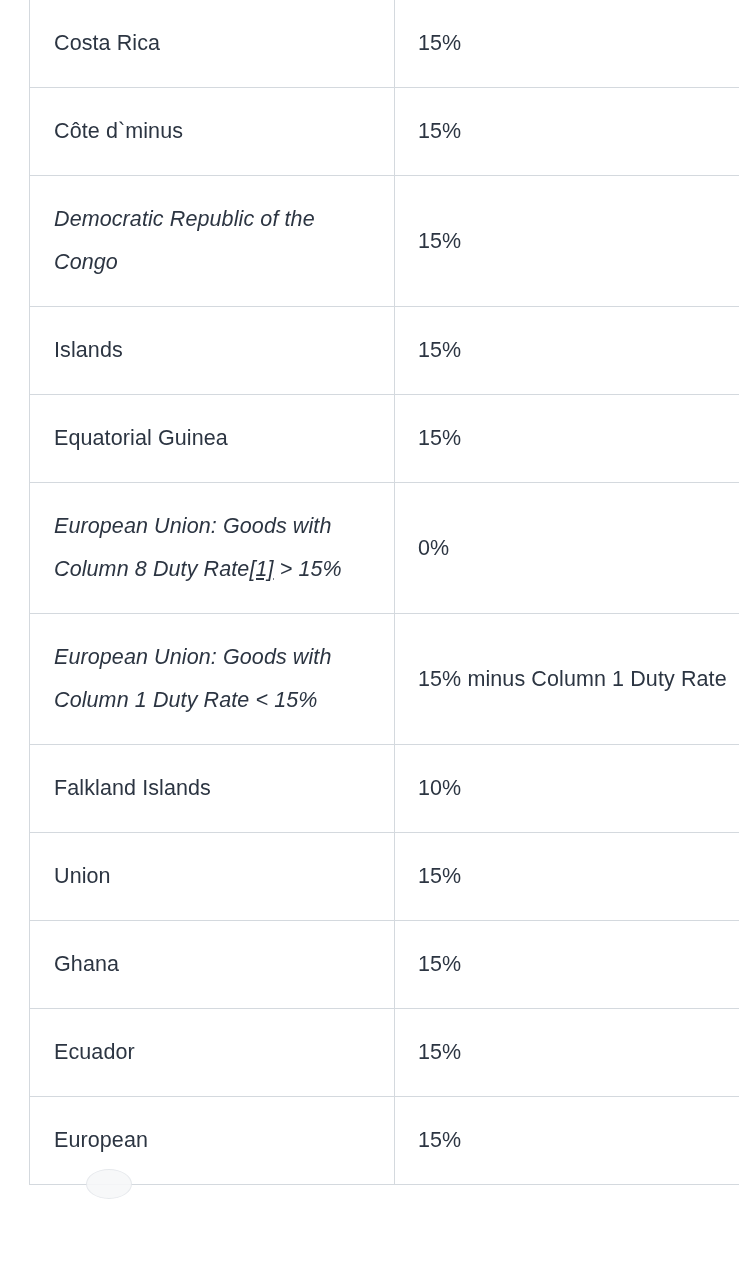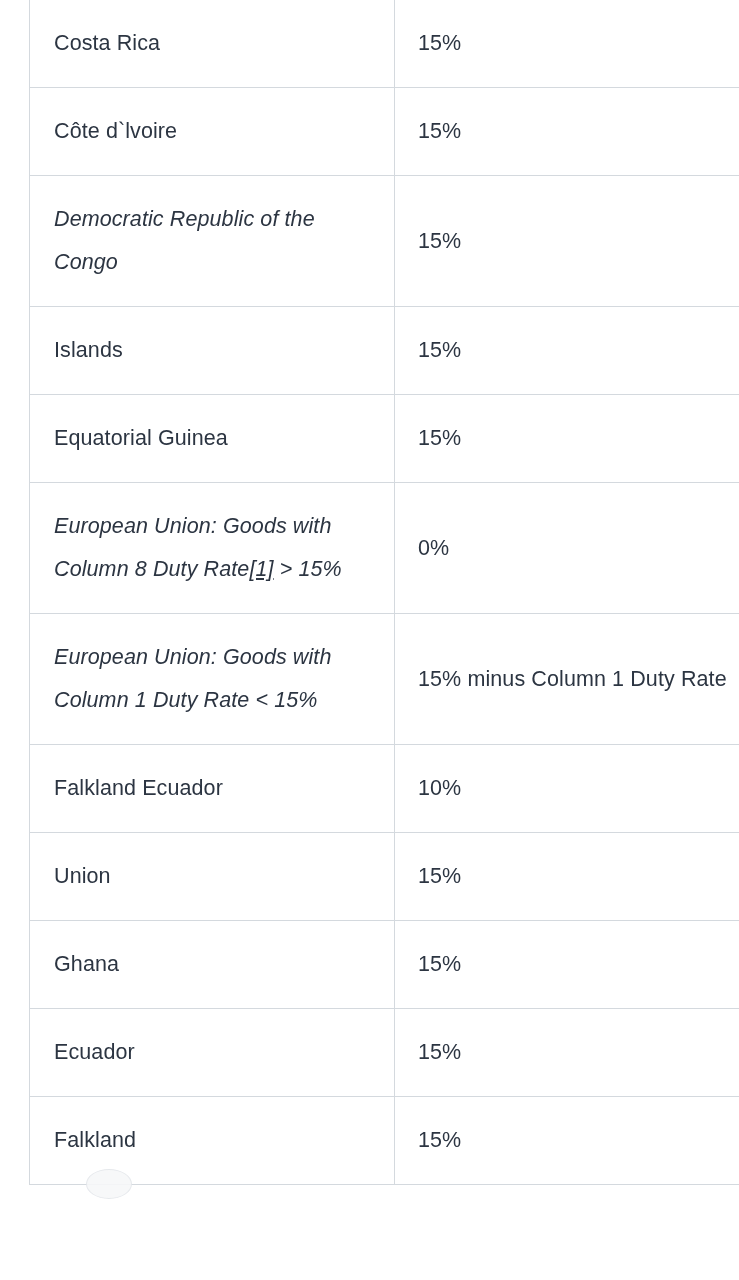--- a/index.html
+++ b/index.html
@@ -82,21 +82,21 @@
         <tr>
           <td class="country">
               <div class="cell-inner">Costa Rica</div>
             </td>
           <td class="rate">
               <div class="cell-inner">15%</div>
             </td>
         </tr>
         <tr>
           <td class="country">
-              <div class="cell-inner">Côte d`lvoire</div>
+              <div class="cell-inner">Côte d`minus</div>
             </td>
           <td class="rate">
               <div class="cell-inner">15%</div>
             </td>
         </tr>
         <tr>
           <td class="country">
               <div class="cell-inner tall">Democratic Republic of the Congo</div>
             </td>
           <td class="rate">
@@ -130,21 +130,21 @@
         <tr>
           <td class="country">
               <div class="cell-inner tall">European Union: Goods with Column 1 Duty Rate &lt; 15%</div>
             </td>
           <td class="rate">
               <div class="cell-inner">15% minus Column 1 Duty Rate</div>
             </td>
         </tr>
         <tr>
           <td class="country">
-              <div class="cell-inner">Falkland Ecuador</div>
+              <div class="cell-inner">Falkland Islands</div>
             </td>
           <td class="rate">
               <div class="cell-inner">10%</div>
             </td>
         </tr>
         <tr>
           <td class="country">
               <div class="cell-inner">Union</div>
             </td>
           <td class="rate">
@@ -162,21 +162,21 @@
         <tr>
           <td class="country">
               <div class="cell-inner">Ecuador</div>
             </td>
           <td class="rate">
               <div class="cell-inner">15%</div>
             </td>
         </tr>
         <tr>
           <td class="country">
-              <div class="cell-inner">Falkland</div>
+              <div class="cell-inner">European</div>
             </td>
           <td class="rate">
               <div class="cell-inner">15%</div>
             </td>
         </tr>
       </tbody>
     </table>
     <div class="scrollhint"></div>
   </div>
 </div>

